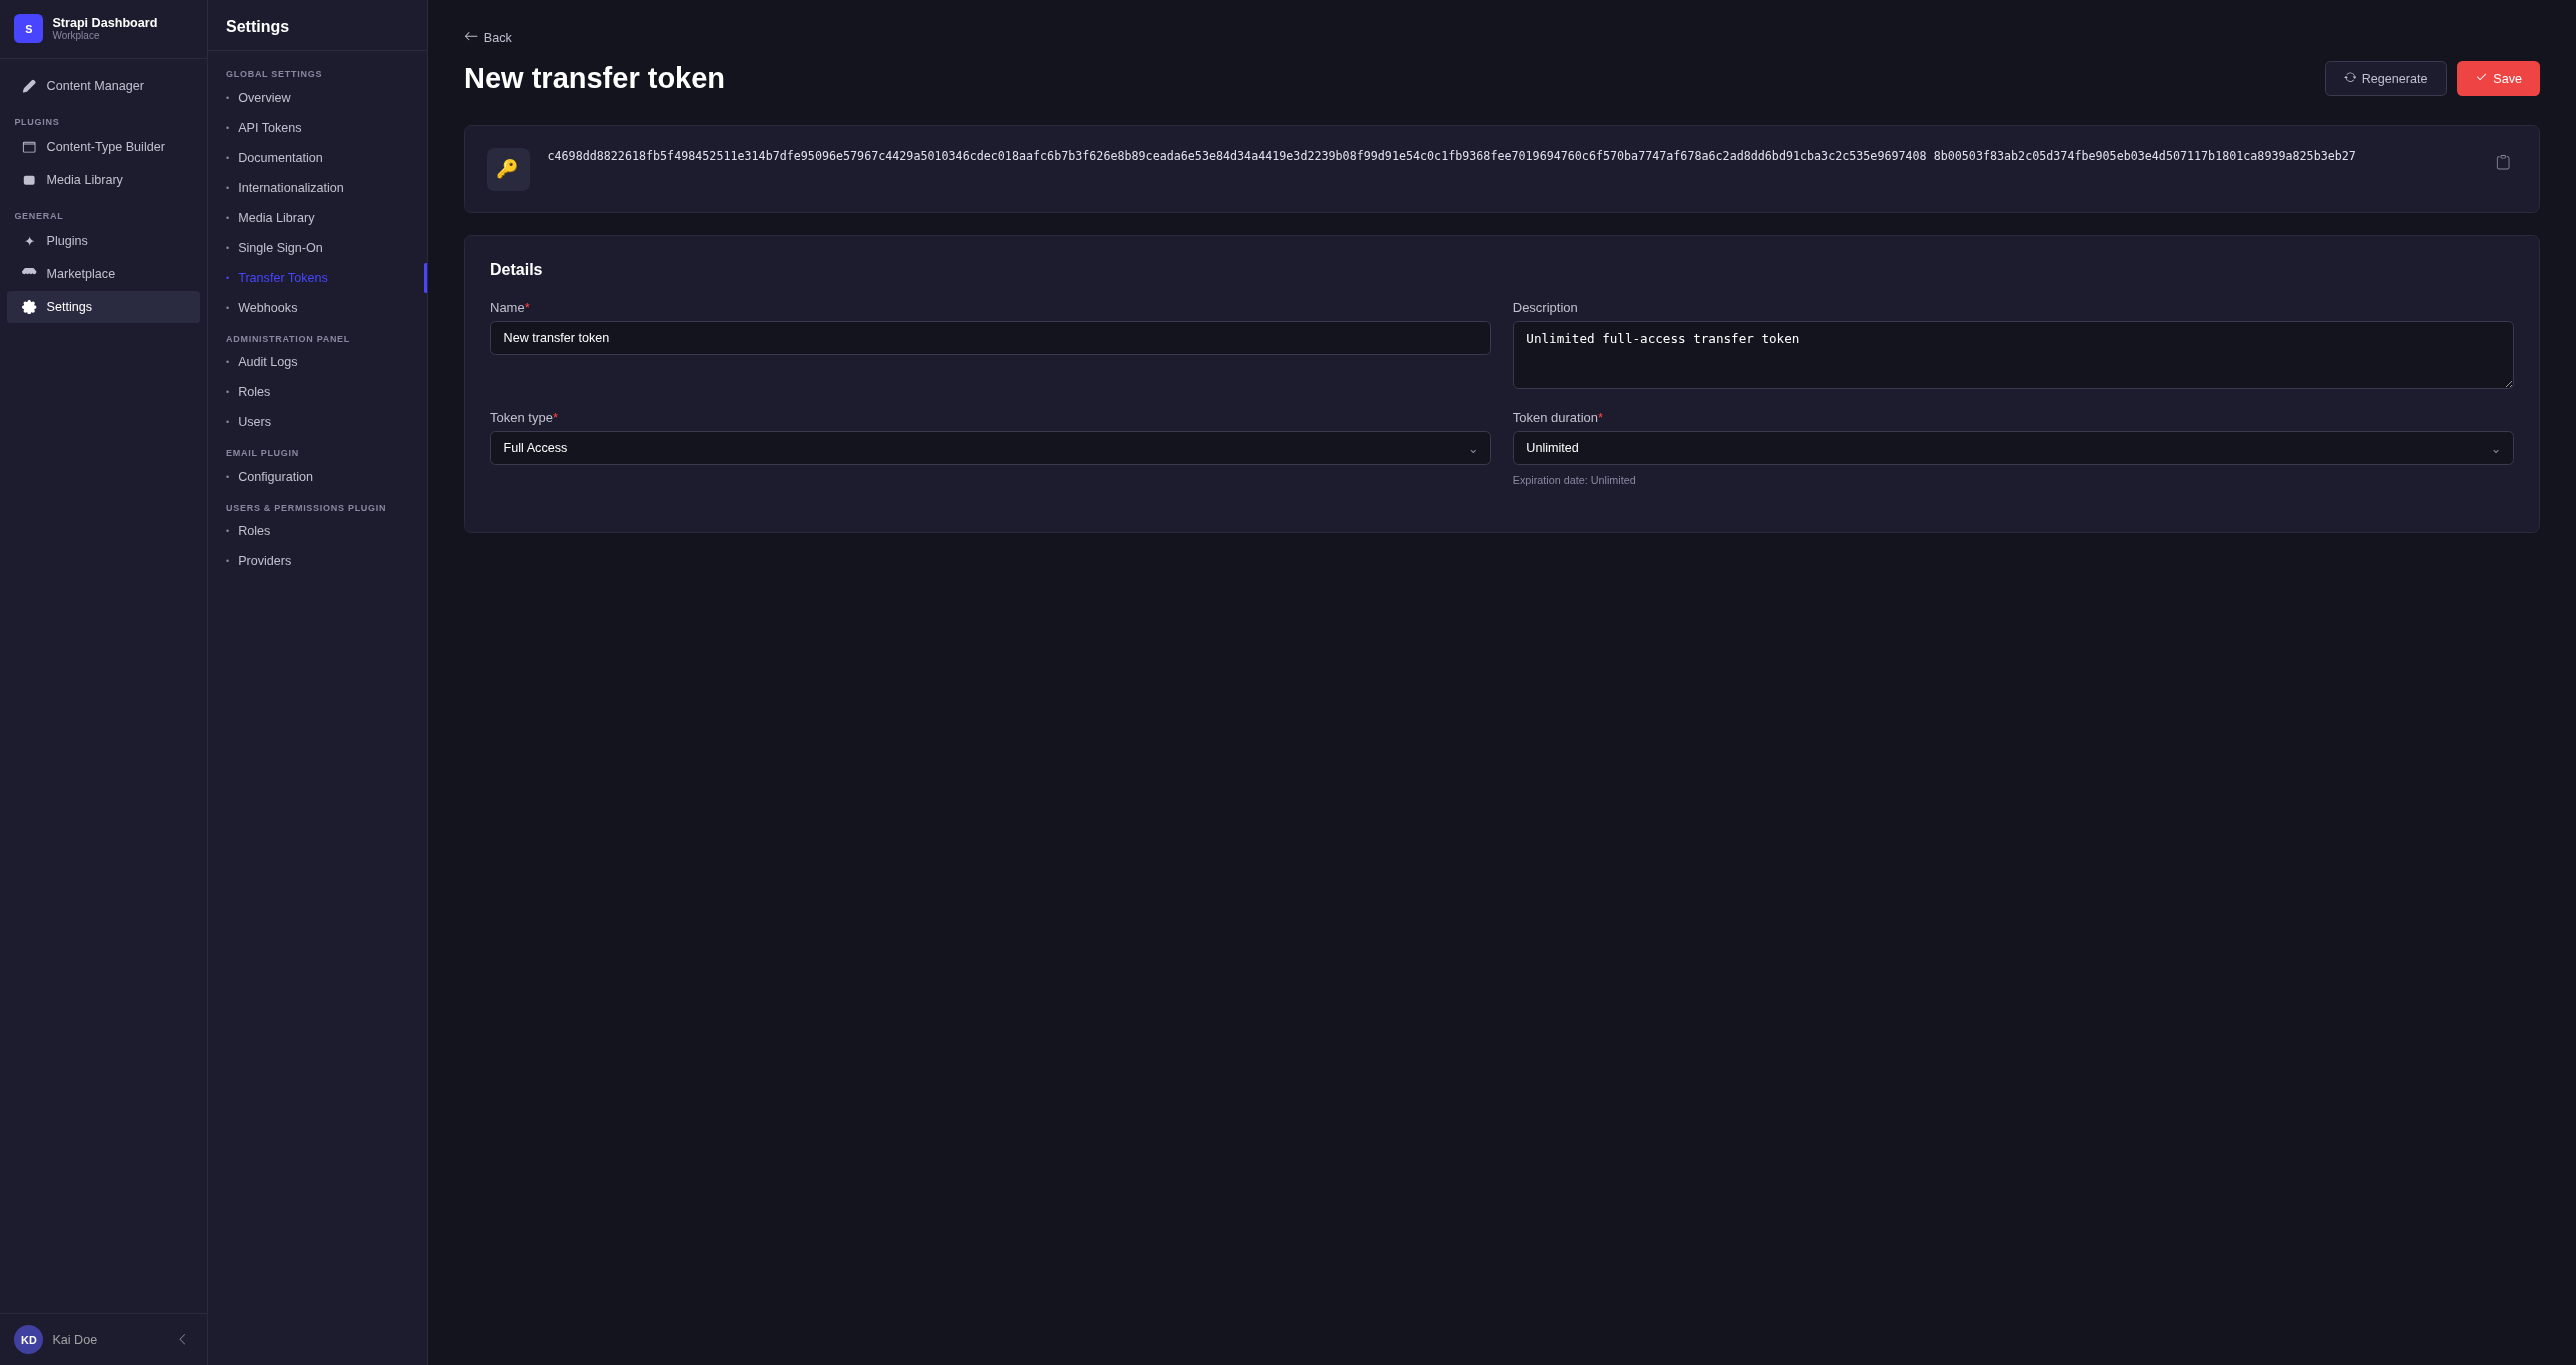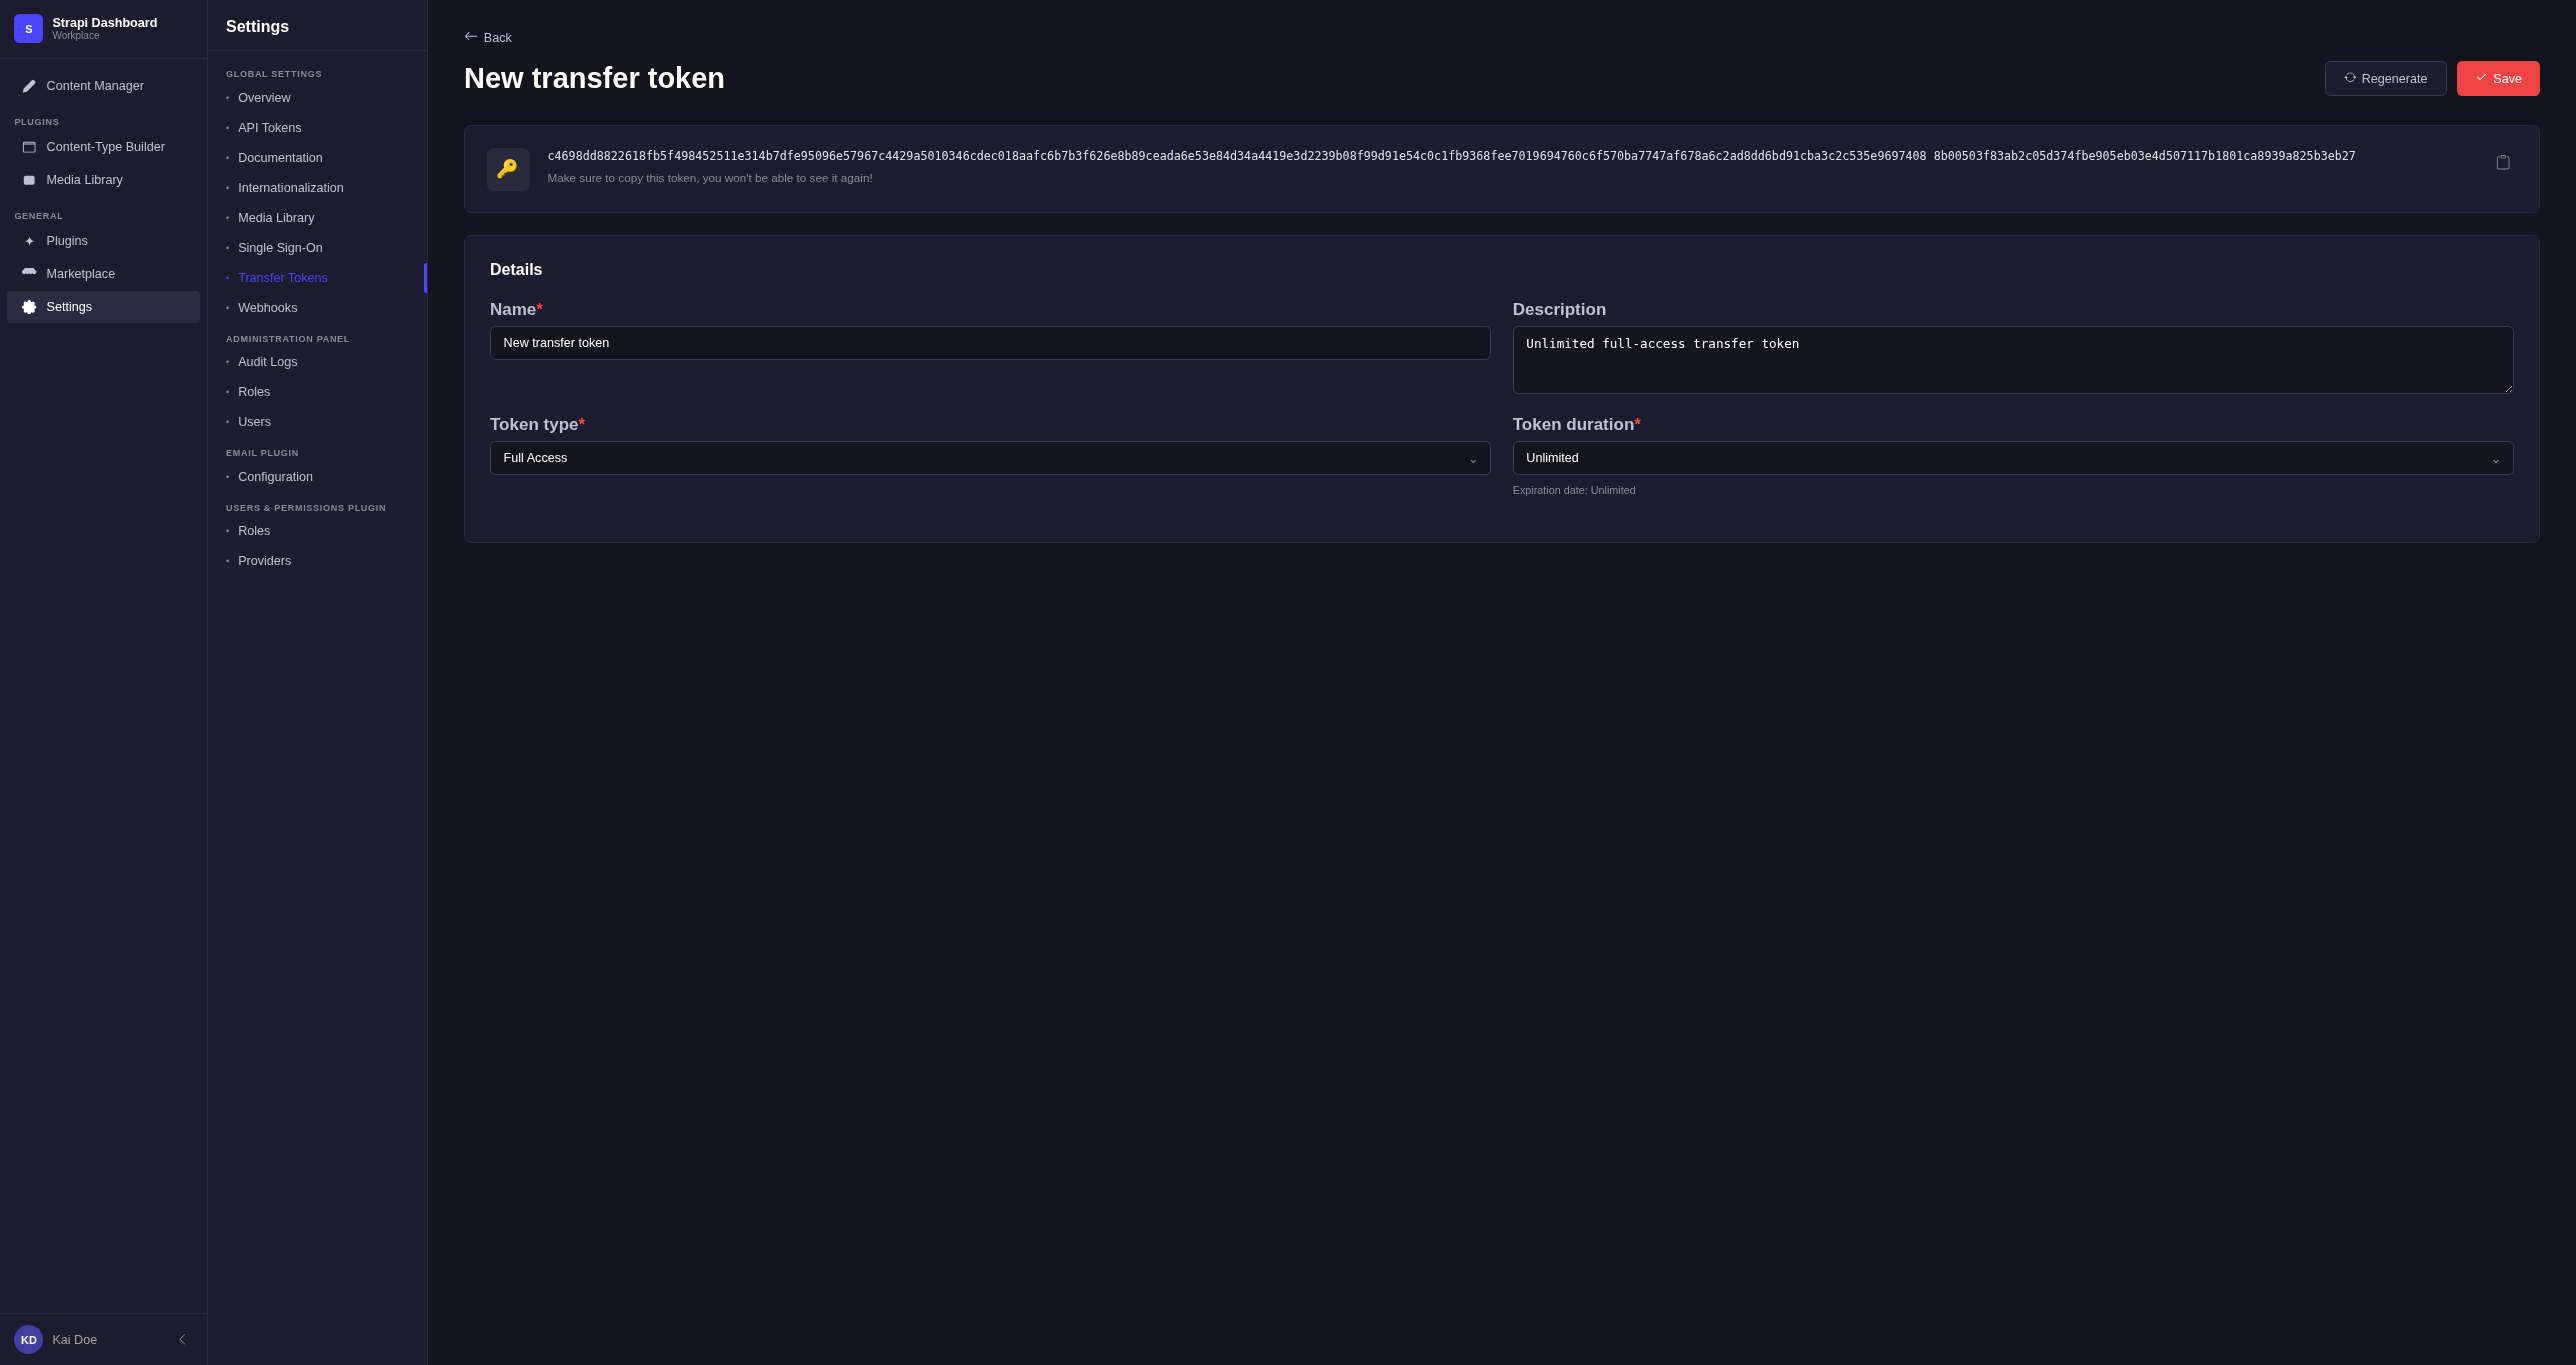--- a/index.html
+++ b/index.html
@@ -327,22 +327,22 @@
     }
 
     .form-group {
       flex: 1;
       display: flex;
       flex-direction: column;
       gap: 5.4px;
     }
 
     .form-label {
-      font-size: 17px;
-      font-weight: 700;
+      font-size: 13px;
+      font-weight: 400;
       color: #c0c0d0;
     }
 
     .required-star {
       color: #ff4444;
     }
 
     .form-input {
       background: #14141f;
       border: 0.9px solid #3a3a50;
@@ -556,21 +556,20 @@
       </button>
     </div>
   </div>
 
   <div class="token-card">
     <div class="token-icon-wrap">
       <span style="color:#8888a0; font-size:18px;">🔑</span>
     </div>
     <div class="token-content">
       <div class="token-value">c4698dd8822618fb5f498452511e314b7dfe95096e57967c4429a5010346cdec018aafc6b7b3f626e8b89ceada6e53e84d34a4419e3d2239b08f99d91e54c0c1fb9368fee7019694760c6f570ba7747af678a6c2ad8dd6bd91cba3c2c535e9697408 8b00503f83ab2c05d374fbe905eb03e4d507117b1801ca8939a825b3eb27</div>
-      <div class="token-warning">Make sure to copy this token, you won't be able to see it again!</div>
     </div>
     <div class="copy-btn">
       <svg width="14.4" height="14.4" viewBox="0 0 16 16" fill="currentColor">
           <path d="M4 1.5H3a2 2 0 0 0-2 2V14a2 2 0 0 0 2 2h10a2 2 0 0 0 2-2V3.5a2 2 0 0 0-2-2h-1v1h1a1 1 0 0 1 1 1V14a1 1 0 0 1-1 1H3a1 1 0 0 1-1-1V3.5a1 1 0 0 1 1-1h1v-1z"></path>
           <path d="M9.5 1a.5.5 0 0 1 .5.5v1a.5.5 0 0 1-.5.5h-3a.5.5 0 0 1-.5-.5v-1a.5.5 0 0 1 .5-.5h3zm-3-1A1.5 1.5 0 0 0 5 1.5v1A1.5 1.5 0 0 0 6.5 4h3A1.5 1.5 0 0 0 11 2.5v-1A1.5 1.5 0 0 0 9.5 0h-3z"></path>
         </svg>
     </div>
   </div>
 
   <div class="details-card">

